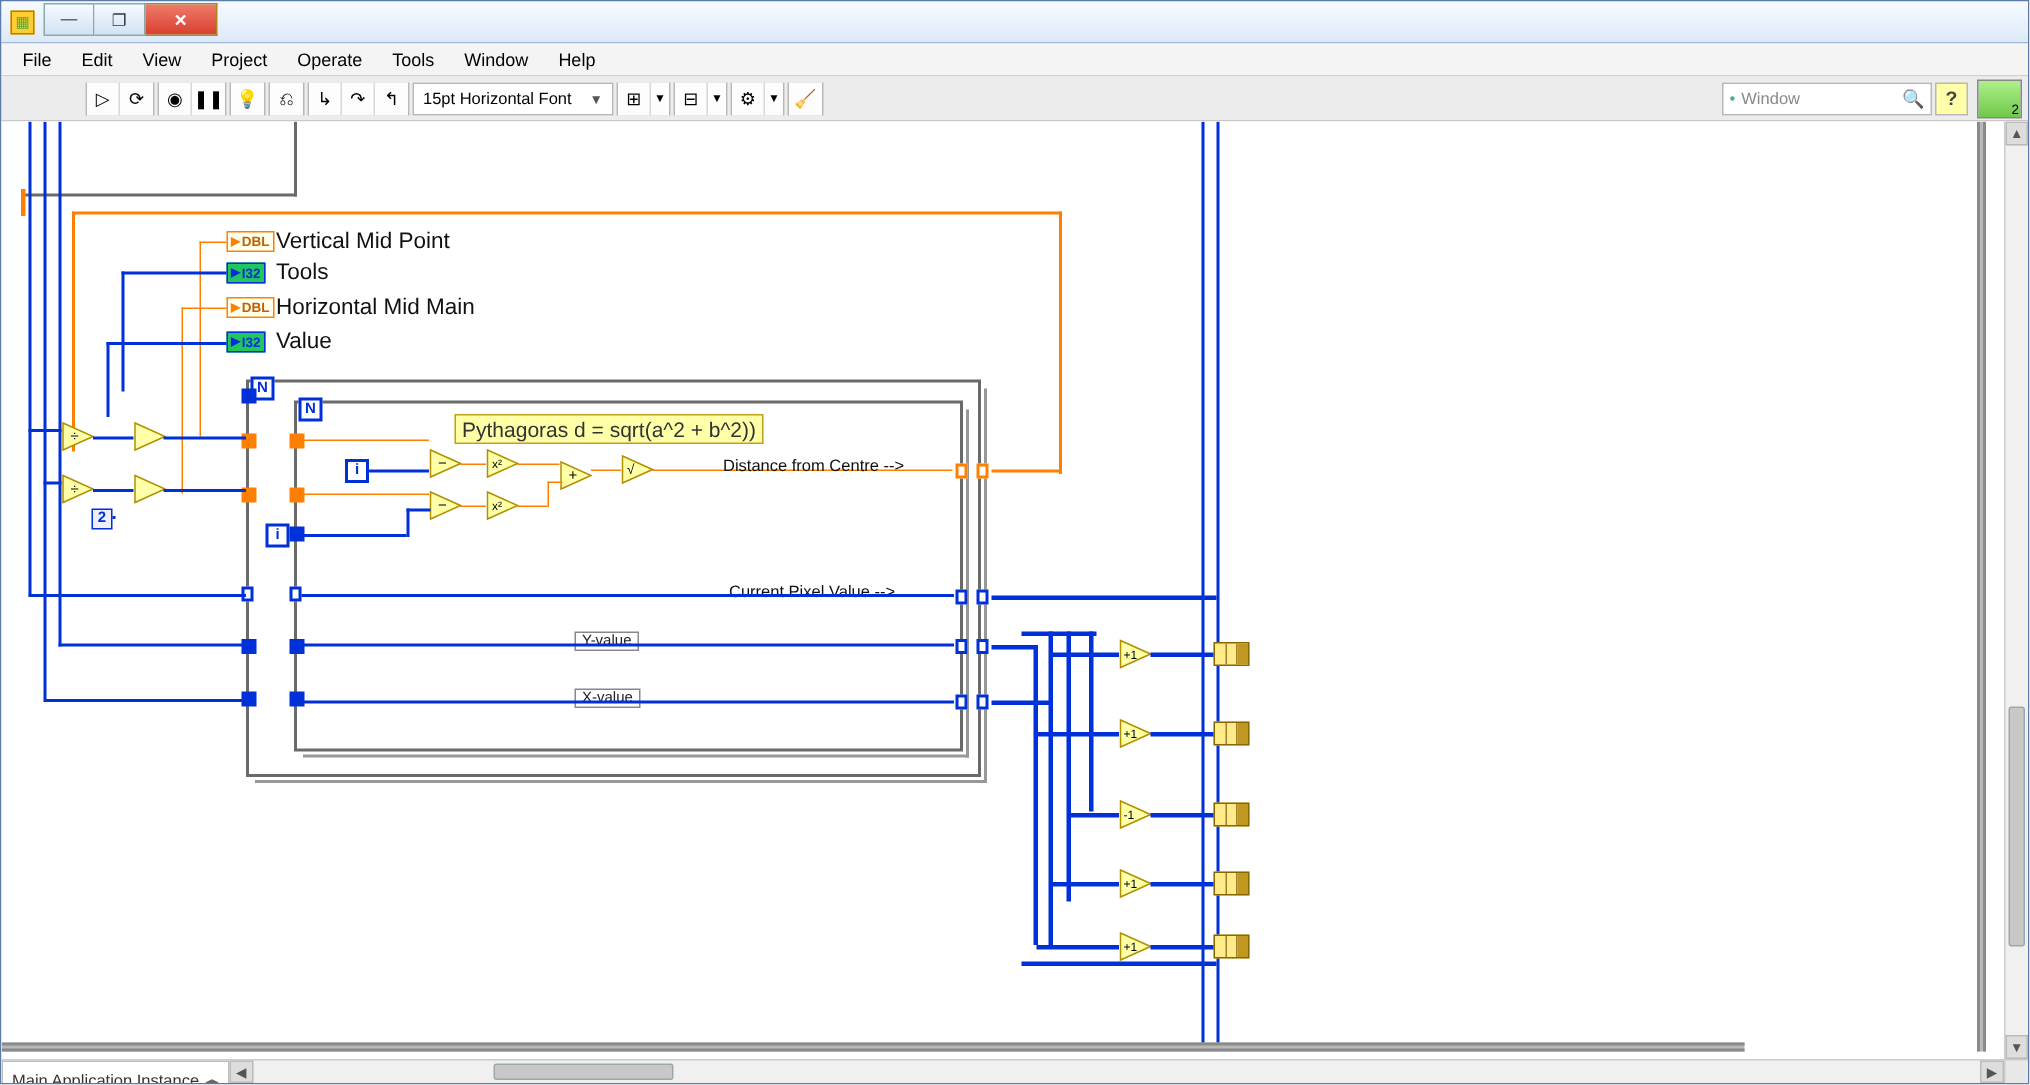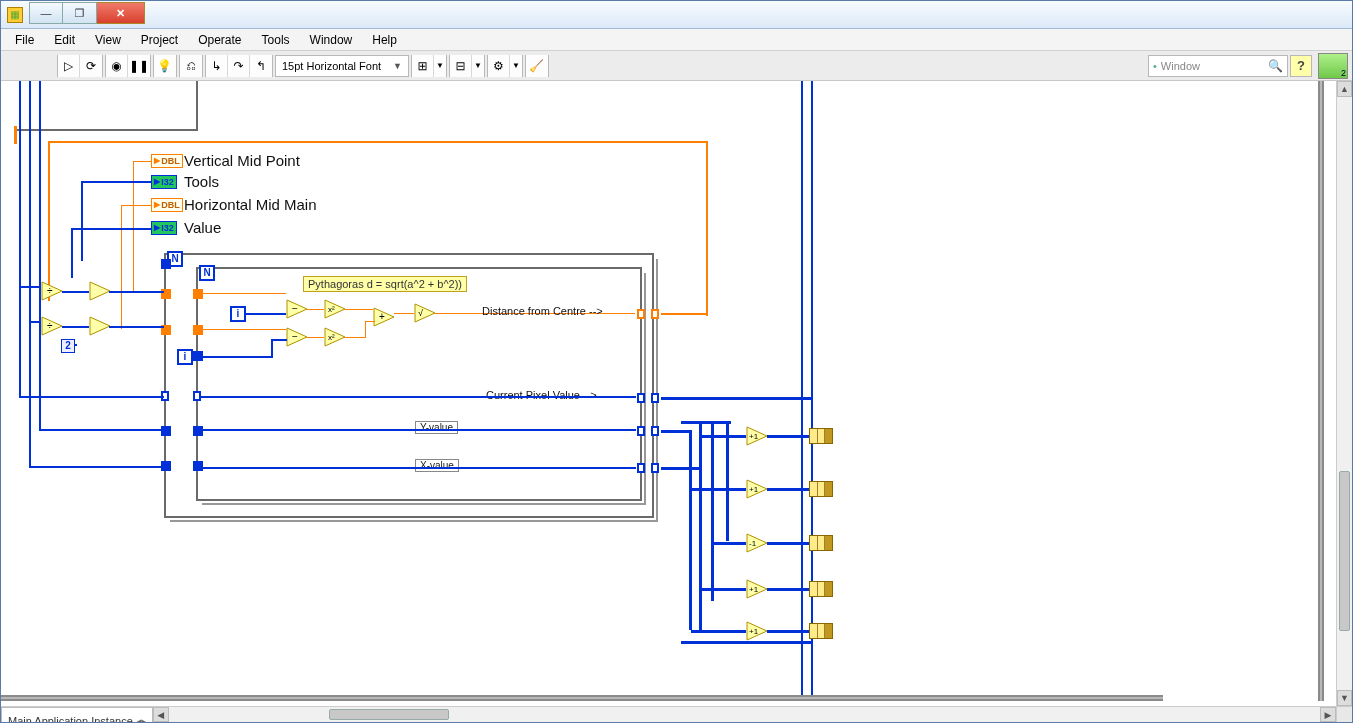--- a/index.html
+++ b/index.html
@@ -50,22 +50,22 @@
   .loop-outer { position:absolute; border:2px solid #6a6a6a; background:#fff;}
   .loop-outer::after{ content:""; position:absolute; right:-6px; bottom:-6px; width:100%; height:100%; border-right:2px solid #989898; border-bottom:2px solid #989898; pointer-events:none;}
   .n-box { position:absolute; width:16px; height:16px; border:2px solid #0030d8; background:#fff; color:#0030d8; font-size:10px; font-weight:bold; text-align:center; line-height:12px;}
   .i-box { position:absolute; width:16px; height:16px; border:2px solid #0030d8; background:#fff; color:#0030d8; font-size:10px; font-weight:bold; text-align:center; line-height:12px;}
   .tunnel { position:absolute; width:10px; height:10px; background:#0030d8;}
   .tunnel.orange { background:#ff8000;}
   .tunnel.auto { background:#fff; border:2px solid #0030d8; width:8px; height:10px;}
   .tunnel.auto-o { background:#fff; border:2px solid #ff8000; width:8px; height:10px;}
   .func-tri { position:absolute; width:22px; height:20px;}
   .func-tri svg{width:100%;height:100%;}
-  .comment { position:absolute; background:#ffffa8; border:1px solid #c0a020; font-size:11px; padding:1px 4px; color:#333;}
-  .lbl-box { position:absolute; border:1px solid #888; background:#fff; font-size:10px; padding:0 4px; color:#222;margin-left:32px;}
+  .comment { position:absolute; background:#ffffa8; border:1px solid #c0a020; font-size:14px; padding:1px 4px; color:#333;}
+  .lbl-box { position:absolute; border:1px solid #888; background:#fff; font-size:10px; padding:0 4px; color:#222;}
   .text-lbl { position:absolute; font-size:11px; color:#111;}
   .const-box { position:absolute; border:1px solid #0030d8; background:#eef; color:#0030d8; font-size:10px; width:14px; height:14px; text-align:center; line-height:12px; font-weight:bold;}
   .bundle { position:absolute; width:24px; height:16px; border:1px solid #886600; background:#ffeb88; display:flex;}
   .bundle div{flex:1; border-right:1px solid #a08030;}
   .bundle div:last-child{background:#c09820;border-right:none;}
   .right-strip{ position:absolute; right:12px; top:0; width:6px; height:620px; background:#b8b8b8; border-left:2px solid #8a8a8a; border-right:2px solid #8a8a8a;}
 </style>
 </head>
 <body>
 

